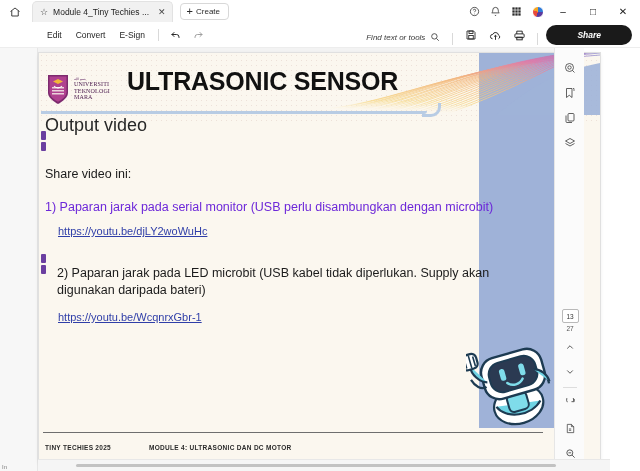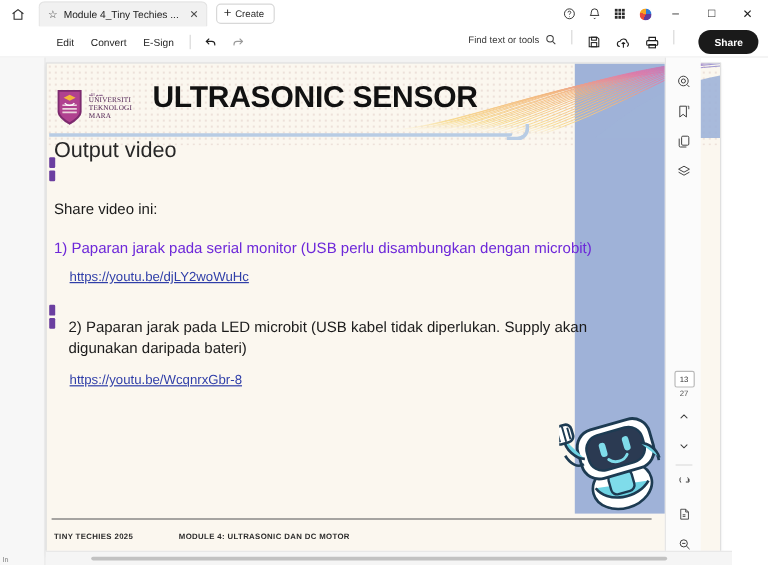--- a/index.html
+++ b/index.html
@@ -77,34 +77,34 @@
     font-size:8.5px; color:#1f1f1f; padding:3px 7px;
     border-radius:3px; white-space:nowrap;
   }
   .tool-item:first-of-type { margin-left:40px; }
   .tb-sep {
     width:1px; height:12px; background:#d9d9d9; margin:0 6px;
   }
   .undo-ic, .redo-ic { color:#1f1f1f; display:flex; align-items:center;
     justify-content:center; width:22px; height:18px; }
   .toolbar-right {
-    margin-left:auto; display:flex; align-items:flex-start; gap:0; padding-right:8px;
+    margin-left:auto; display:flex; align-items:flex-end; gap:0; padding-right:8px;font-style:italic;
   }
   .find-box {
     display:flex; align-items:center; gap:5px;
     font-size:8px; color:#3a3a3a; padding:3px 6px; white-space:nowrap;
   }
   .tr-icon {
     width:24px; height:20px; display:flex; align-items:center; justify-content:center;
     color:#1f1f1f;
   }
   .share-btn {
     background:#1a1a1a; color:#ffffff;
     font-size:8.5px; font-weight:bold;
-    padding:5px 13px; border-radius:12px; margin-left:14px;
+    padding:5px 31px; border-radius:12px; margin-left:2px;
     white-space:nowrap;
   }
 
   
   .workspace {
     position:absolute; left:0; top:48px; width:584px; height:423px;
     background:#f3f3f3;
   }
 
   
@@ -452,21 +452,21 @@
         <div class="doc-title">ULTRASONIC SENSOR</div>
         <div class="title-underline"></div>
       </div>
 
       <div class="body-wrap">
         <div class="h-output">Output video</div>
         <div class="p-rujuk">Share video ini:</div>
         <div class="item1">1) Paparan jarak pada serial monitor (USB perlu disambungkan dengan microbit)</div>
         <a class="link1" href="#">https://youtu.be/djLY2woWuHc</a>
         <div class="item2">2) Paparan jarak pada LED microbit (USB kabel tidak diperlukan. Supply akan digunakan daripada bateri)</div>
-        <a class="link2" href="#">https://youtu.be/WcqnrxGbr-8</a>
+        <a class="link2" href="#">https://youtu.be/WcqnrxGbr-1</a>
 
         <div class="mark" style="top:16px;height:9px;"></div>
         <div class="mark" style="top:27px;height:9px;"></div>
         <div class="mark" style="top:139px;height:9px;"></div>
         <div class="mark" style="top:150px;height:9px;"></div>
       </div>
 
       <div class="robot">
         <svg viewBox="0 0 96 92">
           <g transform="rotate(-16 48 46)">

